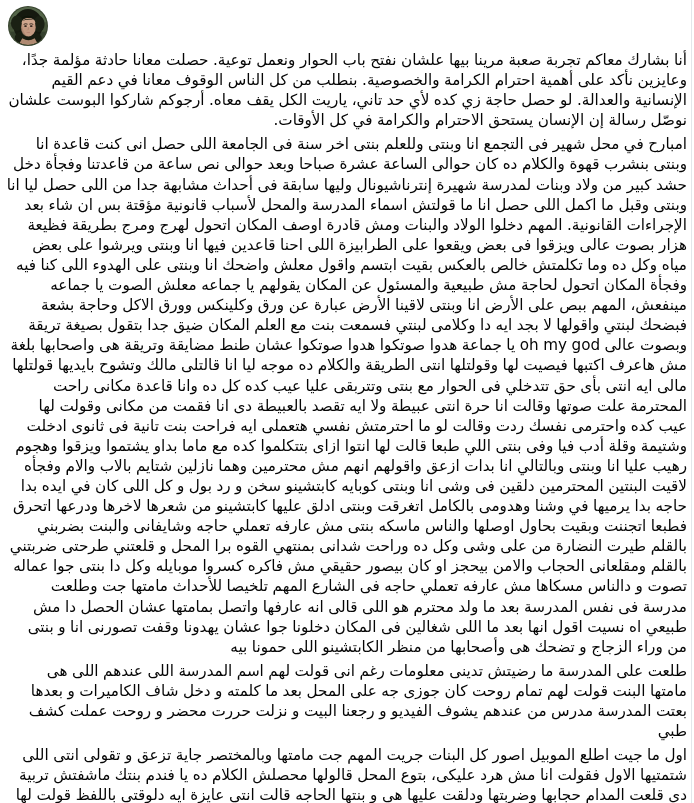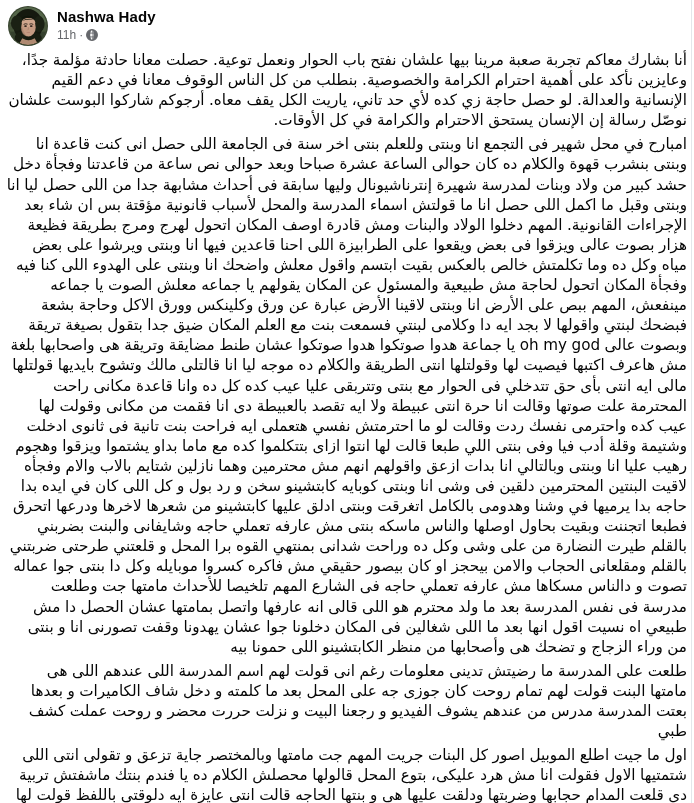--- a/index.html
+++ b/index.html
@@ -138,36 +138,20 @@
           <path d="M18.2,26.3 q2.3,1.5 4.5,-0.2 q-2.2,2.4 -4.5,0.2 z" fill="#8e4b46"></path>
 
           <path d="M12.5,12 q6,-5 14,-1 q-6,-1.5 -14,1 z" fill="#0f1309"></path>
           <path d="M13.8,14.5 q5,-3.4 12.8,-1.3 q-6.6,-0.6 -12.8,1.3 z" fill="#12160c"></path>
 
           <path d="M14,33 q6.5,4 13,0 l4,7 h-21 z" fill="#b08a72"></path>
         </g>
       </svg>
     </div>
 
-    <div class="header-text">
-      <div class="profile-name">Nashwa Hady</div>
-      <div class="meta-row">
-        <span>11h</span>
-        <span class="meta-sep">·</span>
-        <span class="globe-icon">
-          <svg width="12" height="12" viewBox="0 0 12 12" xmlns="http://www.w3.org/2000/svg" aria-hidden="true">
-            <circle cx="6" cy="6" r="5.4" fill="#65676b"></circle>
-            <path d="M6 0.6 C3.6 2.4 3.6 9.6 6 11.4 C8.4 9.6 8.4 2.4 6 0.6 Z" fill="#ffffff" opacity="0.95"></path>
-            <path d="M6 0.6 C7.4 2.6 7.4 9.4 6 11.4" stroke="#65676b" stroke-width="0.85" fill="none"></path>
-            <path d="M0.9 4.1 H11.1 M0.9 7.9 H11.1" stroke="#65676b" stroke-width="0.85" fill="none"></path>
-            <circle cx="6" cy="6" r="5.4" fill="none" stroke="#65676b" stroke-width="1.1"></circle>
-          </svg>
-        </span>
-      </div>
-    </div>
 
   </div>
 
   <div class="post-body">
     <p>أنا بشارك معاكم تجربة صعبة مرينا بيها علشان نفتح باب الحوار ونعمل توعية. حصلت معانا حادثة مؤلمة جدًا، وعايزين نأكد على أهمية احترام الكرامة والخصوصية. بنطلب من كل الناس الوقوف معانا في دعم القيم الإنسانية والعدالة. لو حصل حاجة زي كده لأي حد تاني، ياريت الكل يقف معاه. أرجوكم شاركوا البوست علشان نوصّل رسالة إن الإنسان يستحق الاحترام والكرامة في كل الأوقات.</p>
     <p>امبارح في محل شهير فى التجمع انا وبنتى وللعلم بنتى اخر سنة فى الجامعة اللى حصل انى كنت قاعدة انا وبنتى بنشرب قهوة والكلام ده كان حوالى الساعة عشرة صباحا وبعد حوالى نص ساعة من قاعدتنا وفجأة دخل حشد كبير من ولاد وبنات لمدرسة شهيرة إنترناشيونال وليها سابقة فى أحداث مشابهة جدا من اللى حصل ليا انا وبنتى وقبل ما اكمل اللى حصل انا ما قولتش اسماء المدرسة والمحل لأسباب قانونية مؤقتة بس ان شاء بعد الإجراءات القانونية. المهم دخلوا الولاد والبنات ومش قادرة اوصف المكان اتحول لهرج ومرج بطريقة فظيعة هزار بصوت عالى ويزقوا فى بعض ويقعوا على الطرابيزة اللى احنا قاعدين فيها انا وبنتى ويرشوا على بعض مياه وكل ده وما تكلمتش خالص بالعكس بقيت ابتسم واقول معلش واضحك انا وبنتى على الهدوء اللى كنا فيه وفجأة المكان اتحول لحاجة مش طبيعية والمسئول  عن المكان يقولهم يا جماعه معلش الصوت يا جماعه مينفعش، المهم ببص على الأرض انا وبنتى لاقينا الأرض عبارة عن ورق وكلينكس وورق الاكل وحاجة بشعة فبضحك لبنتي واقولها لا بجد ايه دا وكلامى لبنتي فسمعت بنت مع العلم المكان ضيق جدا بتقول بصيغة تريقة وبصوت عالى  oh my god  يا جماعة هدوا صوتكوا هدوا صوتكوا عشان طنط مضايقة وتريقة هى واصحابها بلغة مش هاعرف اكتبها فيصيت لها وقولتلها انتى الطريقة والكلام ده موجه ليا انا قالتلى مالك وتشوح بايديها قولتلها مالى ايه انتى بأى حق تتدخلي فى الحوار مع بنتى وتتربقى عليا عيب كده كل ده وانا قاعدة مكانى راحت المحترمة علت صوتها وقالت انا حرة انتى عبيطة ولا ايه تقصد بالعبيطة دى انا فقمت من مكانى وقولت لها عيب كده واحترمى نفسك ردت وقالت لو ما احترمتش نفسي هتعملى ايه فراحت بنت تانية فى ثانوى ادخلت وشتيمة وقلة أدب فيا وفى بنتى اللي طبعا قالت لها انتوا ازاى بتتكلموا كده مع ماما بداو يشتموا ويزقوا وهجوم رهيب عليا انا وبنتى وبالتالي انا بدات ازعق واقولهم انهم مش محترمين وهما نازلين شتايم  بالاب والام وفجأه لاقيت البنتين المحترمين دلقين فى وشى انا وبنتى كوبايه كابتشينو سخن و رد بول و كل اللى كان في ايده بدا حاجه بدا يرميها في وشنا وهدومى بالكامل اتغرقت وبنتى ادلق عليها كابتشينو من شعرها لاخرها ودرعها اتحرق فطبعا اتجننت وبقيت بحاول اوصلها والناس ماسكه بنتى مش عارفه تعملي حاجه وشايفانى والبنت بضربني بالقلم طيرت النضارة من على وشى وكل ده وراحت شدانى بمنتهي القوه برا المحل و قلعتني طرحتى ضربتني بالقلم ومقلعانى الحجاب والامن بيحجز او كان بيصور حقيقي مش فاكره كسروا موبايله وكل دا بنتى جوا عماله تصوت و دالناس مسكاها مش عارفه تعملي حاجه فى الشارع المهم تلخيصا للأحداث مامتها جت وطلعت مدرسة فى نفس المدرسة بعد ما ولد محترم هو اللى قالى انه عارفها واتصل بمامتها عشان الحصل دا مش طبيعي اه نسيت اقول انها بعد ما اللى شغالين فى المكان دخلونا جوا عشان يهدونا وقفت تصورنى انا و بنتى من وراء الزجاج و تضحك هى وأصحابها من منظر الكابتشينو  اللى حمونا بيه</p>
     <p>طلعت على المدرسة ما رضيتش تدينى معلومات رغم انى قولت لهم  اسم المدرسة اللى عندهم اللى هى مامتها البنت  قولت لهم تمام روحت كان جوزى جه على المحل بعد ما كلمته و دخل شاف الكاميرات و بعدها بعتت المدرسة مدرس من عندهم يشوف الفيديو و رجعنا البيت و نزلت حررت محضر و روحت عملت كشف طبي</p>
     <p>اول ما جيت اطلع الموبيل اصور كل البنات جريت المهم جت مامتها وبالمختصر جاية تزعق و تقولى انتى اللى شتمتيها الاول فقولت انا مش هرد عليكى، بتوع المحل قالولها محصلش الكلام ده يا فندم بنتك ماشفتش تربية دى قلعت المدام حجابها وضربتها ودلقت عليها هى و بنتها الحاجه قالت انتى عايزة ايه دلوقتى باللفظ قولت لها انا هاعمل محضر قالت لى اللى فى ايديكي اعمليه وسابتني ومشيت</p>
   </div>
 

